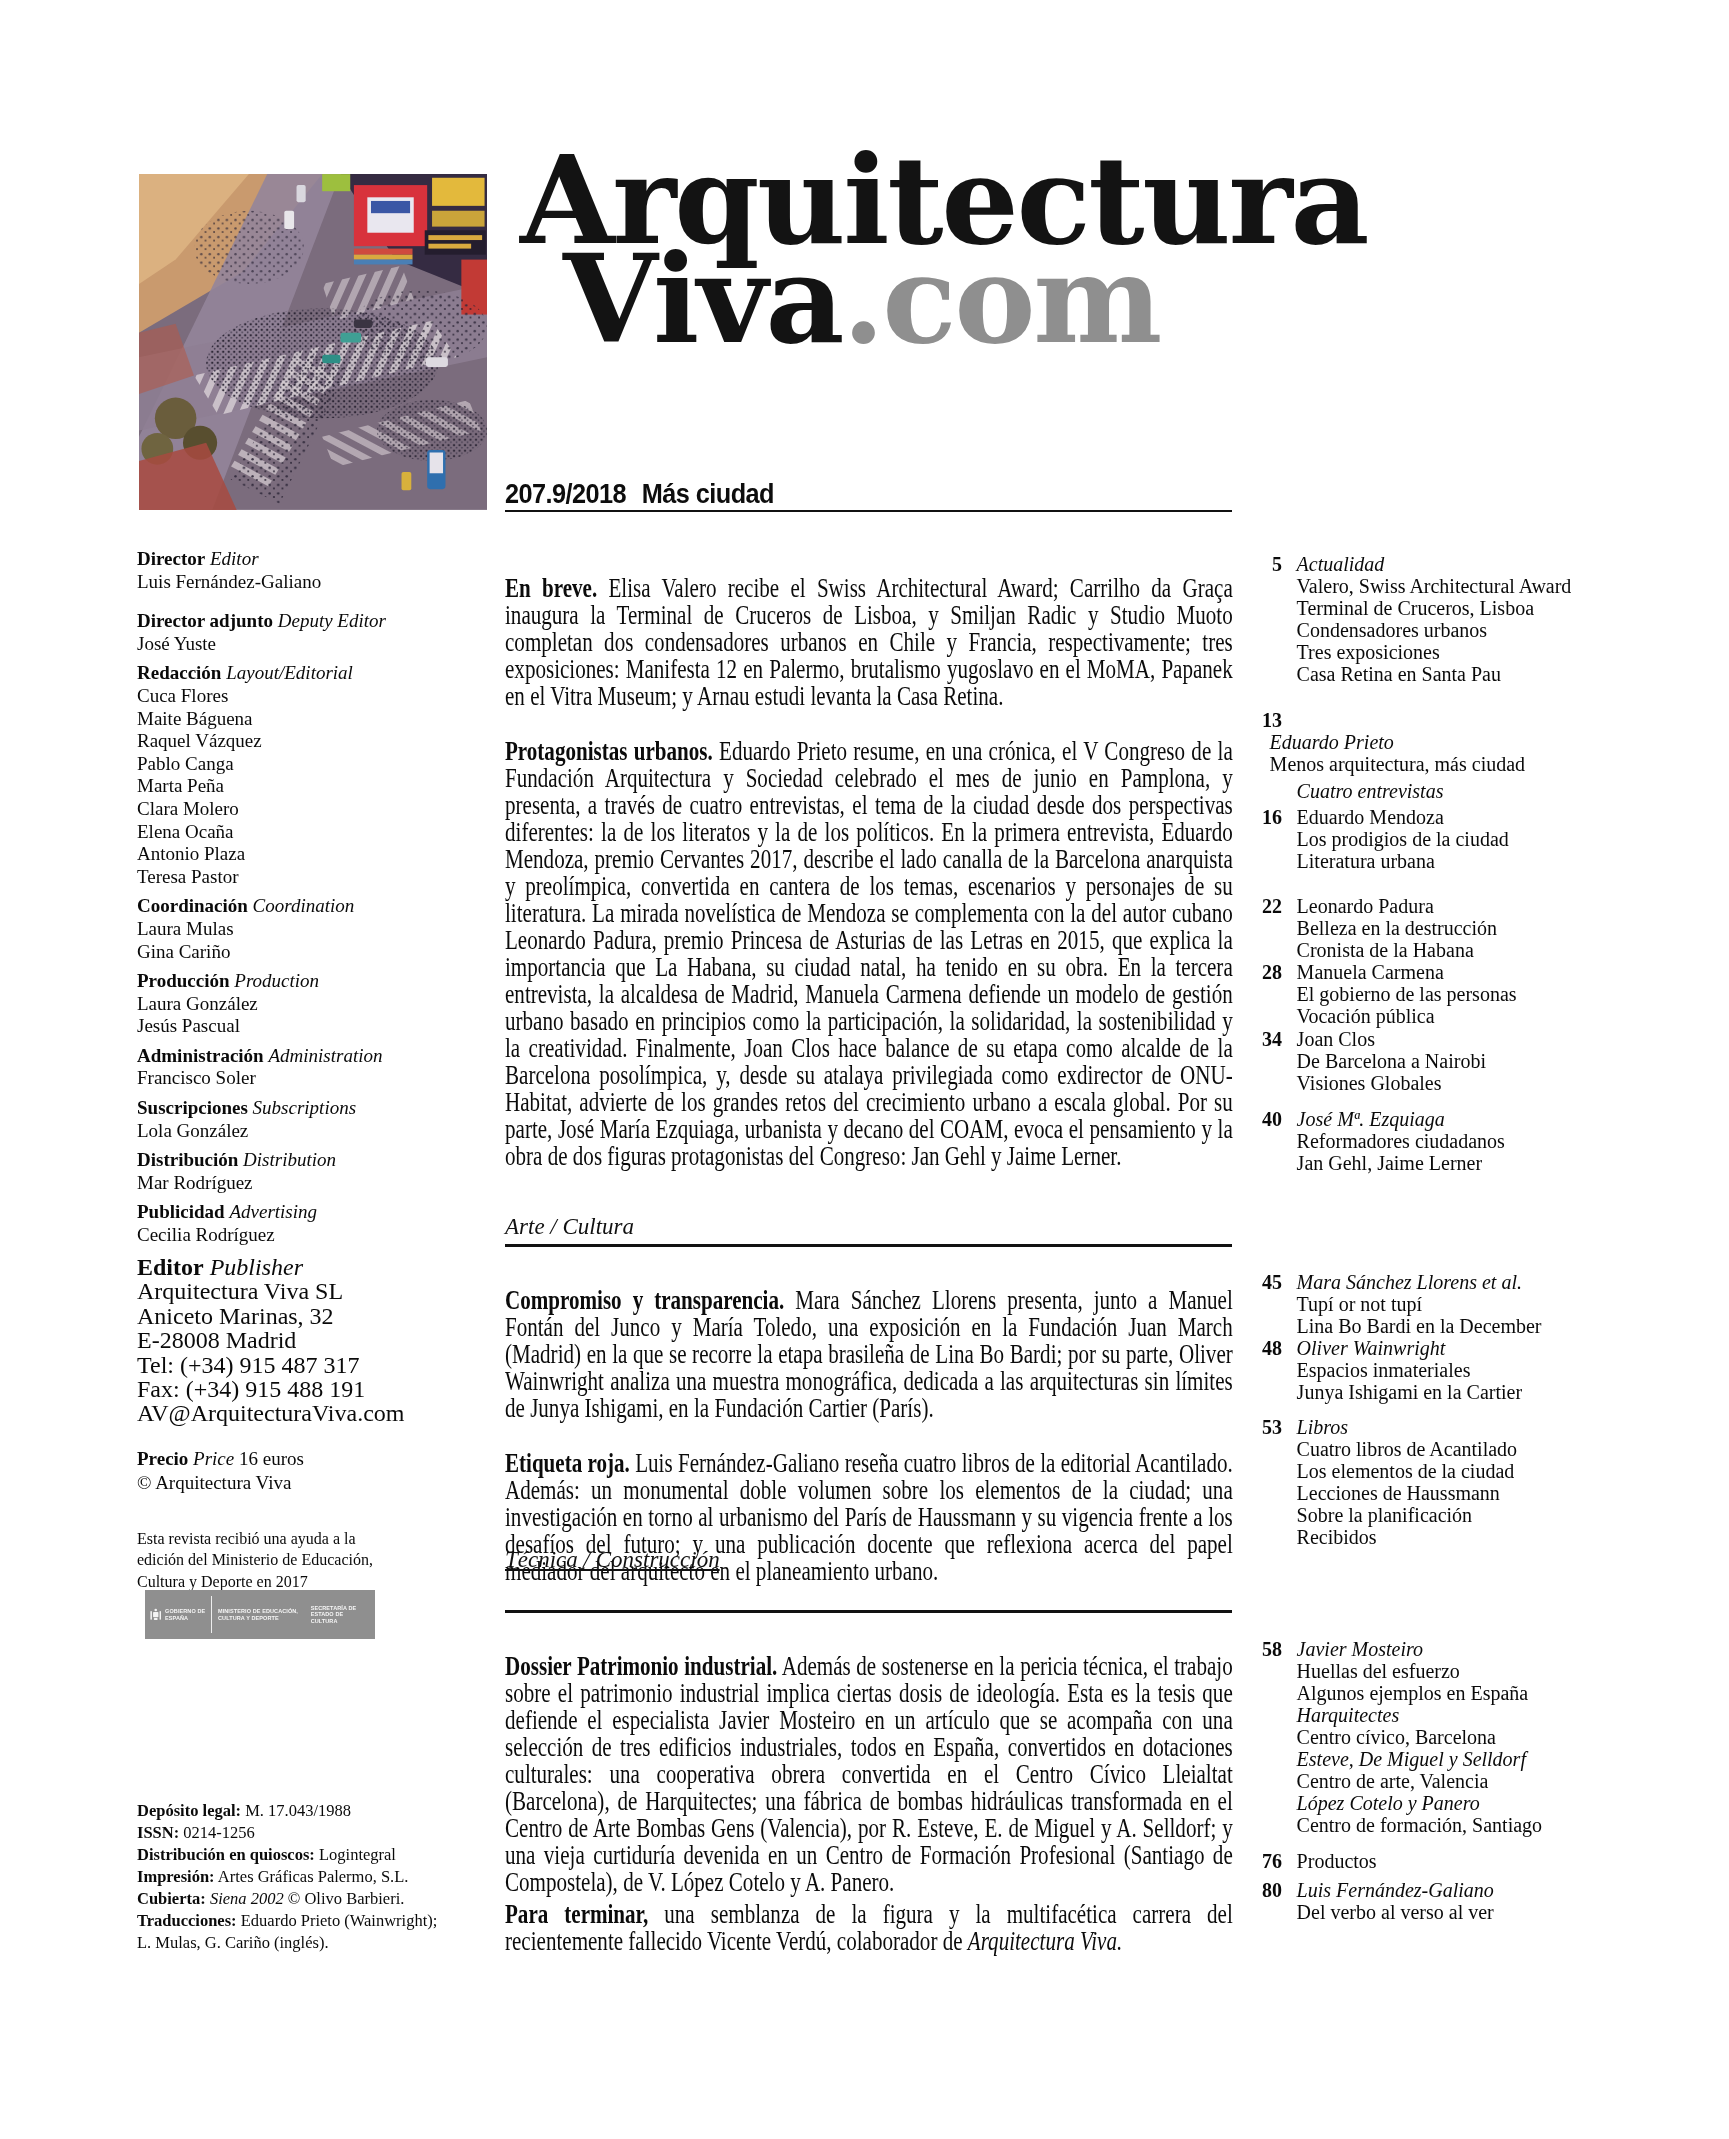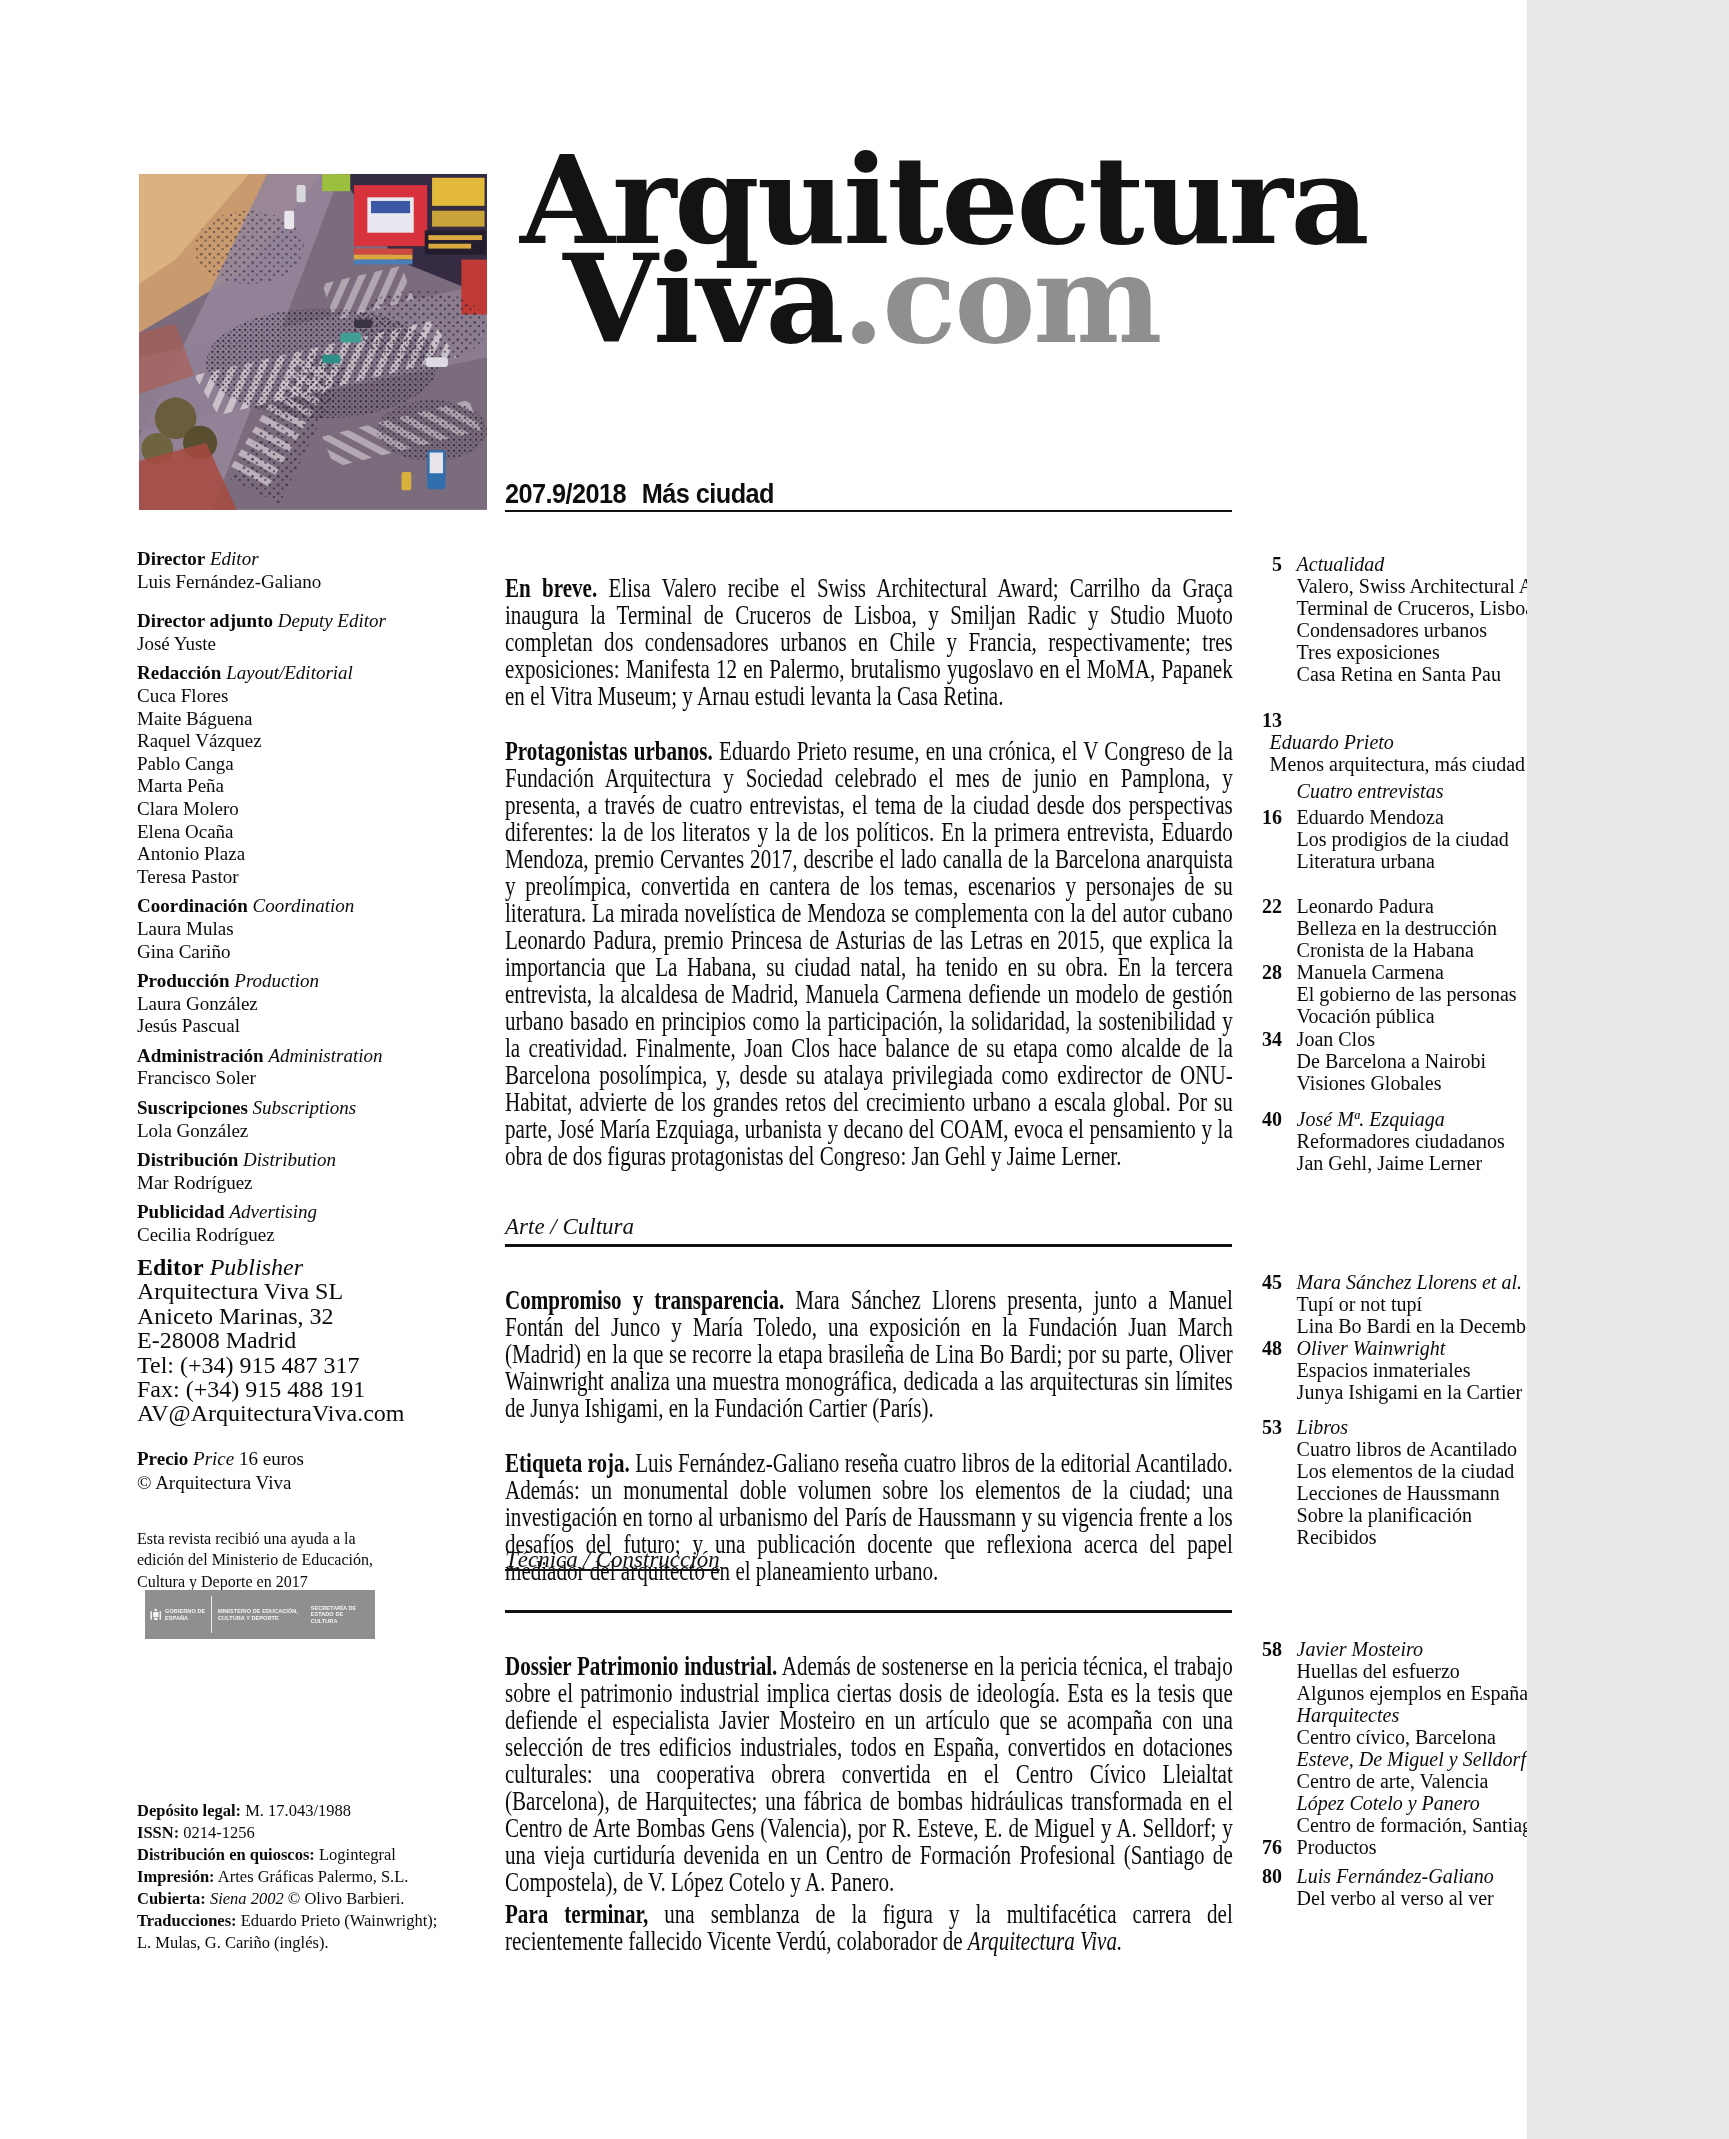--- a/index.html
+++ b/index.html
@@ -1,16 +1,16 @@
 <!DOCTYPE html>
 <html style="font-size:9.8px"><head>
 <meta charset="utf-8">
 <style>
   html,body{margin:0;padding:0;background:#e8e8e8;}
-  .page{position:relative;width:1527px;height:2140px;background:#ffffff;overflow:hidden;
+  .page{position:relative;width:1729px;height:2140px;background:#ffffff;overflow:hidden;
         font-family:"Liberation Serif", serif;color:#0a0a0a;}
   
   .photo{position:absolute;left:139px;top:174px;width:348px;height:336px;display:block;}
   
   .logo{position:absolute;left:520px;top:151px;font-family:"DejaVu Serif", serif;
         font-weight:700;font-size:122px;line-height:99px;letter-spacing:-2.4px;color:#131313;}
   .logo .line2{padding-left:43px;}
   .logo .domain{color:#8f8f8f;}
   
   .issue{position:absolute;left:505px;top:478px;font-family:"Liberation Sans", sans-serif;
@@ -351,21 +351,21 @@
           <div class="toc-line">Huellas del esfuerzo</div>
           <div class="toc-line">Algunos ejemplos en España</div>
           <div class="toc-line it">Harquitectes</div>
           <div class="toc-line">Centro cívico, Barcelona</div>
           <div class="toc-line it">Esteve, De Miguel y Selldorf</div>
           <div class="toc-line">Centro de arte, Valencia</div>
           <div class="toc-line it">López Cotelo y Panero</div>
           <div class="toc-line">Centro de formación, Santiago</div>
         </div>
       </div>
-      <div class="toc-row" style="margin-top: 0px;">
+      <div class="toc-row" style="margin-top: 14px;">
         <div class="toc-num">76</div>
         <div class="toc-lines">
           <div class="toc-line">Productos</div>
         </div>
       </div>
       <div class="toc-row" style="margin-top: 7.3px;">
         <div class="toc-num">80</div>
         <div class="toc-lines">
           <div class="toc-line it">Luis Fernández-Galiano</div>
           <div class="toc-line">Del verbo al verso al ver</div>

